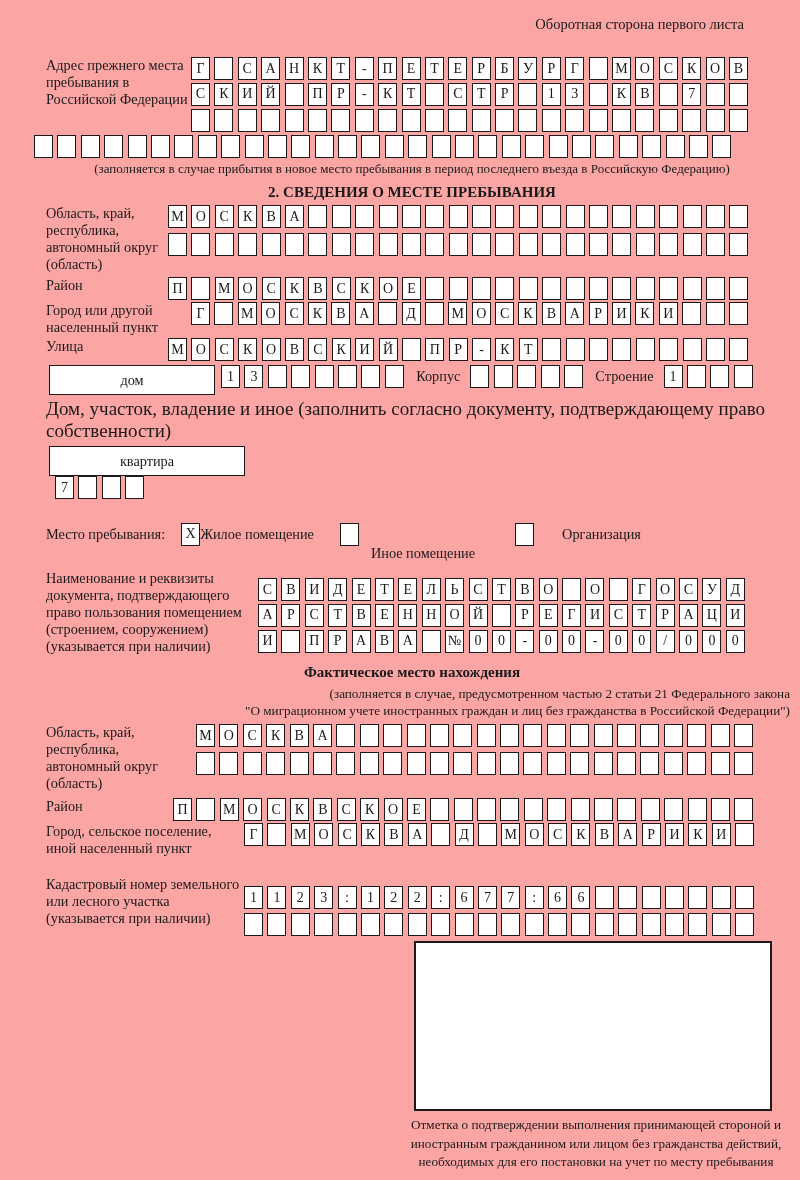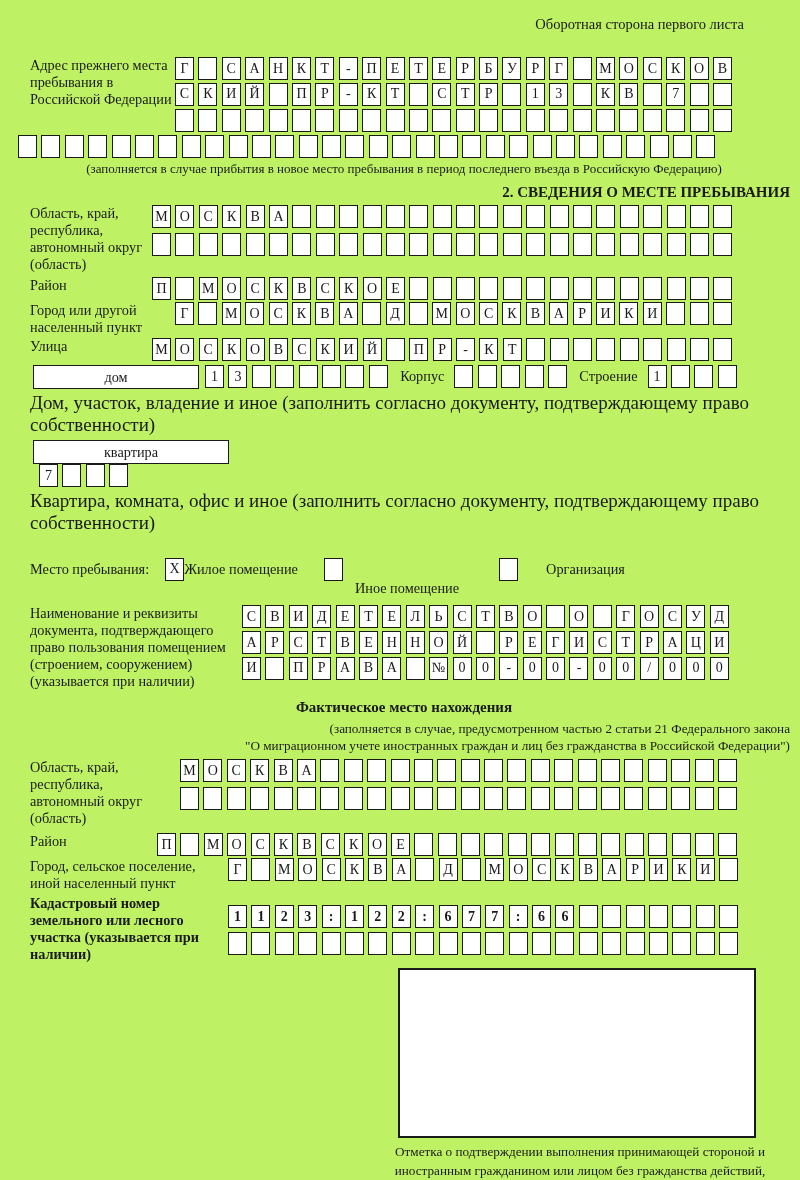--- a/index.html
+++ b/index.html
@@ -1,36 +1,36 @@
 <!DOCTYPE html>
 <html><head>
 <meta charset="utf-8">
 <style>
   html,body{margin:0;padding:0;background:#fff;}
   .sheet{
-    position:relative;width:800px;height:1180px;background:#bef264;
-    box-sizing:border-box;padding:16px 10px 0 18px;overflow:hidden;
+    position:relative;width:800px;height:1180px;background:#fca5a5;
+    box-sizing:border-box;padding:16px 10px 0 34px;overflow:hidden;
     font-family:"Liberation Serif","DejaVu Serif",serif;color:#1a1a1a;
   }
   .hdr{font-size:14.5px;text-align:right;padding-right:46px;}
   .lbl{font-size:14.3px;line-height:17px;}
   .cells{display:flex;flex:0 0 auto;}
   .cell{
     display:inline-flex;align-items:center;justify-content:center;
     width:17px;height:21px;border:1.9px solid #1a1a1a;margin-right:4.4px;
     font-size:14px;line-height:1;flex:0 0 auto;background:#fff;
   }
   .cells-row{margin-bottom:2.8px;}
   .block{display:flex;align-items:flex-start;}
   .lblcol{box-sizing:border-box;padding-left:12px;flex:0 0 auto;}
   .note-center{text-align:center;font-size:13px;margin-top:3px;}
-  .sec-title{text-align:right;font-weight:bold;font-size:15px;margin-top:7px;margin-bottom:4px;}
+  .sec-title{text-align:center;font-weight:bold;font-size:15px;margin-top:7px;margin-bottom:4px;}
   .caption{font-size:19px;margin-left:12px;margin-top:3px;}
   .wide-box{
-    box-sizing:border-box;border:1.9px solid #1a1a1a;height:24px;
+    box-sizing:border-box;border:1.9px solid #1a1a1a;height:30px;
     display:flex;align-items:center;justify-content:center;font-size:14.3px;flex:0 0 auto;background:#fff;
   }
   .inline-lbl{margin:3px 10px 0 8px;white-space:nowrap;}
   .stay-row{display:flex;align-items:center;margin-left:12px;margin-top:7px;}
   .stay-row .cell{margin-right:0;}
   .choose-note{margin-left:170px;width:330px;text-align:center;font-size:13.2px;margin-top:4px;}
   .fact-title{text-align:center;font-weight:bold;font-size:15px;margin-top:9px;}
   .fact-note{text-align:right;font-size:13.2px;line-height:17px;margin-top:4px;}
   .stamp-box{margin-left:380px;margin-top:5px;width:358px;height:170px;border:2px solid #1a1a1a;box-sizing:border-box;background:#fff;}
   .stamp-note{margin-left:368px;width:388px;text-align:center;font-size:13.2px;line-height:18.5px;margin-top:5px;}
@@ -345,33 +345,32 @@
 
   <div class="block" style="margin-top:4px;margin-left:15px;flex-direction:column;">
     <div class="wide-box" style="width:196px;">квартира</div>
     <div class="cells" style="margin-left:6px;">
         <span class="cell">7</span>
         <span class="cell"></span>
         <span class="cell"></span>
         <span class="cell"></span>
       </div>
   </div>
-  <div class="caption">Квартира, комната, офис и иное (заполнить согласно документу, подтверждающему право собственности)</div>
 
   <div class="stay-row">
     <span class="lbl">Место пребывания:</span>
     <span class="cell" style="margin-left:16px;">X</span>
     <span class="lbl" style="margin-left:0;">Жилое помещение</span>
     <span class="cell" style="margin-left:26px;"></span>
     <span class="lbl" style="margin-left:12px;margin-top:39px;">Иное помещение</span>
     <span class="cell" style="margin-left:40px;"></span>
     <span class="lbl" style="margin-left:28px;">Организация</span>
   </div>
 
-  <div class="block" style="margin-top:8px;">
+  <div class="block" style="margin-top:8px;align-items:flex-end;">
     <div class="lbl lblcol" style="width:224px;">Наименование и реквизиты документа, подтверждающего право пользования помещением (строением, сооружением) (указывается при наличии)</div>
     <div>
       <div class="cells cells-row">
           <span class="cell">С</span>
           <span class="cell">В</span>
           <span class="cell">И</span>
           <span class="cell">Д</span>
           <span class="cell">Е</span>
           <span class="cell">Т</span>
           <span class="cell">Е</span>
@@ -555,21 +554,21 @@
         <span class="cell">В</span>
         <span class="cell">А</span>
         <span class="cell">Р</span>
         <span class="cell">И</span>
         <span class="cell">К</span>
         <span class="cell">И</span>
         <span class="cell"></span>
       </div>
   </div>
 
-  <div class="block" style="margin-top:3px;font-weight:bold;">
+  <div class="block" style="margin-top:19px;">
     <div class="lbl lblcol" style="width:210px;">Кадастровый номер земельного или лесного участка (указывается при наличии)</div>
     <div>
       <div class="cells" style="margin-top:10px;margin-bottom:4px;">
           <span class="cell">1</span>
           <span class="cell">1</span>
           <span class="cell">2</span>
           <span class="cell">3</span>
           <span class="cell">:</span>
           <span class="cell">1</span>
           <span class="cell">2</span>

